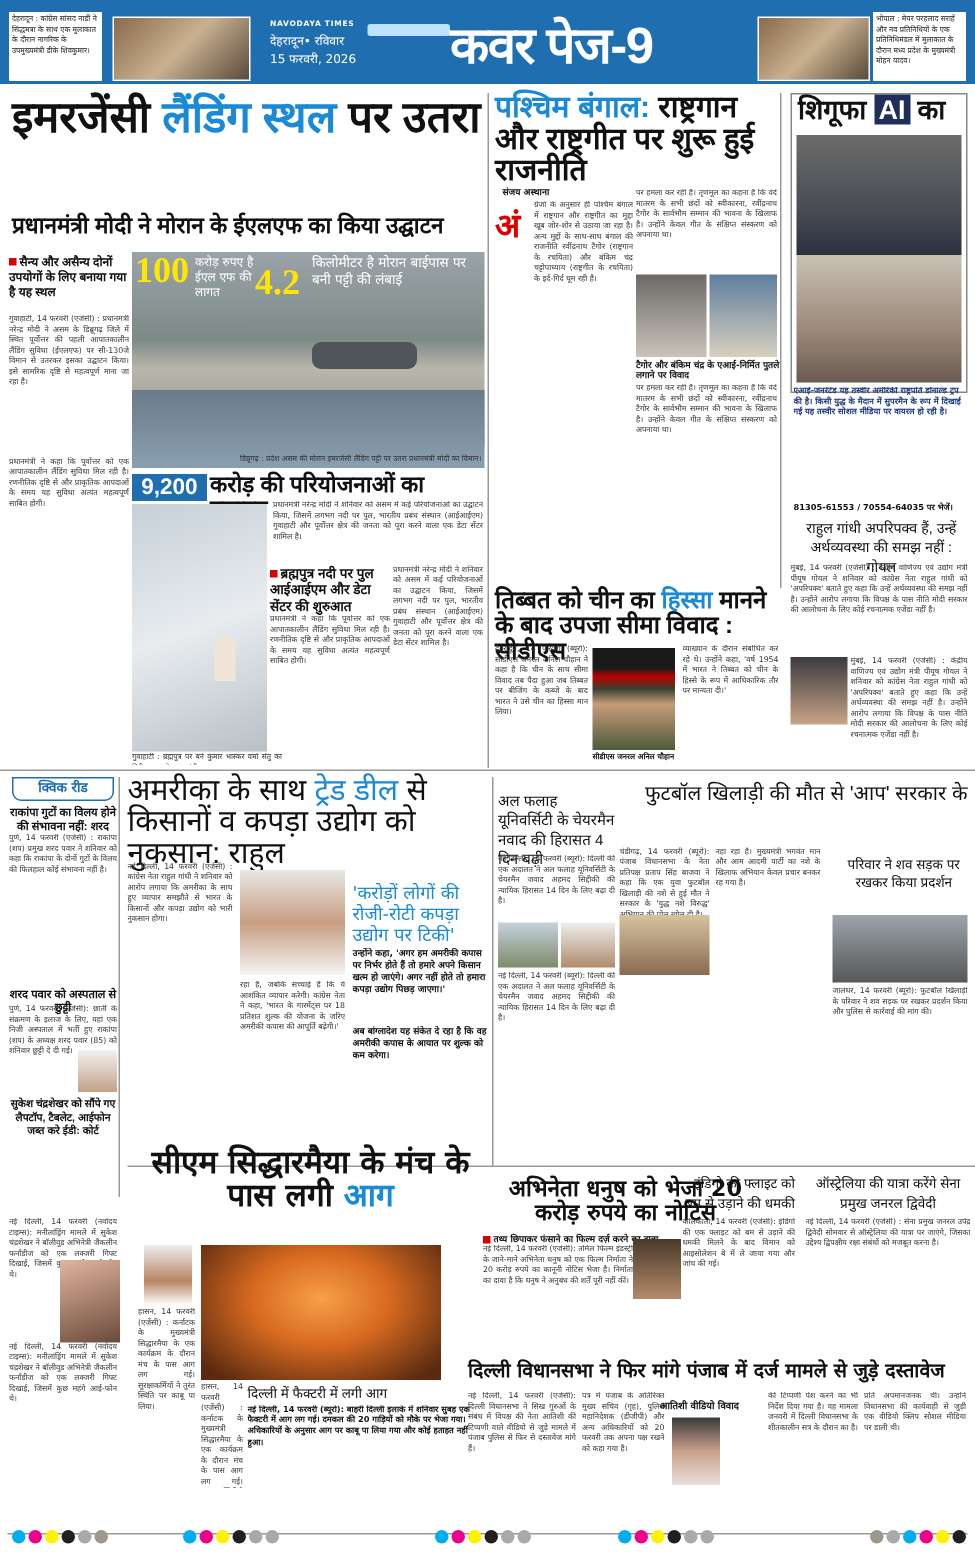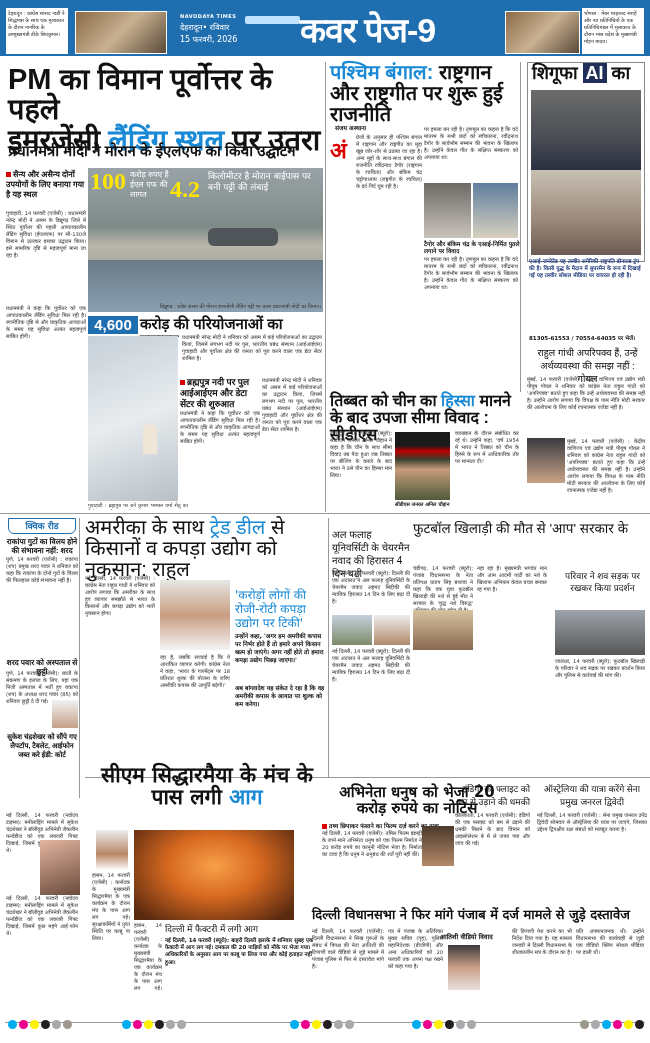--- a/index.html
+++ b/index.html
@@ -36,40 +36,39 @@
   <div class="brand">NAVODAYA TIMES</div>
   <div>देहरादून• रविवार</div>
   <div>15 फरवरी, 2026</div>
 </div>
 <div class="abs pill"></div>
 <div class="abs title">कवर पेज-9</div>
 <div class="abs mast-photo" style="left:505px;top:11px;width:75px;height:43px"></div>
 <div class="abs mast-right"><span>भोपाल : मेयर परहलाद सराहें और नव प्रतिनिधियों के एक प्रतिनिधिमंडल में मुलाकात के दौरान मध्य प्रदेश के मुख्यमंत्री मोहन यादव।</span></div>
 
 <div class="abs h1" style="left:8px;top:64px;width:315px;font-size:29px">
-  <div>PM का विमान पूर्वोत्तर के पहले</div>
   <div><span>इमरजेंसी</span> <span class="blue">लैंडिंग स्थल</span> <span>पर उतरा</span></div>
 </div>
 <div class="abs h1" style="left:8px;top:143px;width:315px;font-size:15px">प्रधानमंत्री मोदी ने मोरान के ईएलएफ का किया उद्घाटन</div>
 
 <div class="abs h1" style="left:6px;top:170px;width:80px;font-size:8px;line-height:10px"><span class="redbullet"></span><span>सैन्य और असैन्य दोनों उपयोगों के लिए बनाया गया है यह स्थल</span></div>
 <div class="abs body-text" style="left:6px;top:210px;width:80px;height:95px">गुवाहाटी, 14 फरवरी (एजेंसी) : प्रधानमंत्री नरेन्द्र मोदी ने असम के डिब्रूगढ़ जिले में स्थित पूर्वोत्तर की पहली आपातकालीन लैंडिंग सुविधा (ईएलएफ) पर सी-130जे विमान से उतरकर इसका उद्घाटन किया। इसे सामरिक दृष्टि से महत्वपूर्ण माना जा रहा है।</div>
 <div class="abs body-text" style="left:6px;top:305px;width:80px;height:200px">प्रधानमंत्री ने कहा कि पूर्वोत्तर को एक आपातकालीन लैंडिंग सुविधा मिल रही है। रणनीतिक दृष्टि से और प्राकृतिक आपदाओं के समय यह सुविधा अत्यंत महत्वपूर्ण साबित होगी।</div>
 
 <div class="abs photo" style="left:88px;top:168px;width:235px;height:130px;background:linear-gradient(180deg,#9aa3a8 0%,#7d8a86 45%,#b9b6ac 60%,#8e8c85 100%)">
   <div class="abs" style="left:120px;top:60px;width:70px;height:18px;background:#4f5558;border-radius:6px"></div>
 </div>
 <div class="abs stat" style="left:90px;top:168px;font-size:24px">100</div>
 <div class="abs stat-label" style="left:130px;top:170px;width:50px;font-size:8px;line-height:10px">करोड़ रुपए है ईएल एफ की लागत</div>
 <div class="abs stat" style="left:170px;top:176px;font-size:24px">4.2</div>
 <div class="abs stat-label" style="left:208px;top:171px;width:115px;font-size:9px;line-height:11px">किलोमीटर है मोरान बाईपास पर बनी पट्टी की लंबाई</div>
 <div class="abs photo" style="left:88px;top:260px;width:235px;height:52px;background:linear-gradient(180deg,#6a7a88,#8aa0b0)"></div>
 <div class="abs body-text" style="left:160px;top:303px;width:162px;height:14px;font-size:5px">डिब्रूगढ़ : प्रदेश असम की मोरान इमरजेंसी लैंडिंग पट्टी पर उतरा प्रधानमंत्री मोदी का विमान।</div>
 
-<div class="abs bigbox" style="left:88px;top:316px;width:50px;height:18px;font-size:15px;text-align:center;line-height:18px">4,600</div>
+<div class="abs bigbox" style="left:88px;top:316px;width:50px;height:18px;font-size:15px;text-align:center;line-height:18px">9,200</div>
 <div class="abs h1" style="left:140px;top:316px;width:185px;font-size:15px">करोड़ की परियोजनाओं का उद्घाटन</div>
 <div class="abs photo" style="left:88px;top:336px;width:90px;height:165px;background:linear-gradient(160deg,#c6d0d8,#e8ecef 50%,#b8c0c6)">
   <div class="abs" style="left:55px;top:88px;width:14px;height:30px;background:#f0e6d8;border-radius:6px 6px 0 0"></div>
 </div>
 <div class="abs body-text" style="left:182px;top:334px;width:140px;height:40px">प्रधानमंत्री नरेन्द्र मोदी ने शनिवार को असम में कई परियोजनाओं का उद्घाटन किया, जिसमें लगभग नदी पर पुल, भारतीय प्रबंध संस्थान (आईआईएम) गुवाहाटी और पूर्वोत्तर क्षेत्र की जनता को पूरा करने वाला एक डेटा सेंटर शामिल है।</div>
 <div class="abs h1" style="left:180px;top:377px;width:80px;font-size:9px;line-height:11px"><span class="redbullet"></span><span>ब्रह्मपुत्र नदी पर पुल आईआईएम और डेटा सेंटर की शुरुआत</span></div>
 <div class="abs body-text" style="left:262px;top:377px;width:60px;height:120px">प्रधानमंत्री नरेन्द्र मोदी ने शनिवार को असम में कई परियोजनाओं का उद्घाटन किया, जिसमें लगभग नदी पर पुल, भारतीय प्रबंध संस्थान (आईआईएम) गुवाहाटी और पूर्वोत्तर क्षेत्र की जनता को पूरा करने वाला एक डेटा सेंटर शामिल है।</div>
 <div class="abs body-text" style="left:180px;top:410px;width:80px;height:90px">प्रधानमंत्री ने कहा कि पूर्वोत्तर को एक आपातकालीन लैंडिंग सुविधा मिल रही है। रणनीतिक दृष्टि से और प्राकृतिक आपदाओं के समय यह सुविधा अत्यंत महत्वपूर्ण साबित होगी।</div>
 <div class="abs body-text" style="left:88px;top:502px;width:100px;height:8px;font-size:5px">गुवाहाटी : ब्रह्मपुत्र पर बने कुमार भास्कर वर्मा सेतु का निरीक्षण करते प्रधानमंत्री।</div>
 
@@ -137,21 +136,21 @@
 <div class="abs" style="left:235px;top:684px;width:90px;height:86px;font-size:6px;line-height:8px;font-weight:bold;overflow:hidden">अब बांग्लादेश यह संकेत दे रहा है कि वह अमरीकी कपास के आयात पर शुल्क को कम करेगा।</div>
 
 <div class="abs rule" style="left:328px;top:518px;width:1px;height:260px"></div>
 
 <div class="abs h1" style="left:332px;top:528px;width:78px;font-size:10px;line-height:13px;font-weight:normal">अल फलाह यूनिवर्सिटी के चेयरमैन नवाद की हिरासत 4 दिन बढ़ी</div>
 <div class="abs body-text" style="left:332px;top:570px;width:78px;height:45px">नई दिल्ली, 14 फरवरी (ब्यूरो): दिल्ली की एक अदालत ने अल फलाह यूनिवर्सिटी के चेयरमैन जवाद अहमद सिद्दीकी की न्यायिक हिरासत 14 दिन के लिए बढ़ा दी है।</div>
 <div class="abs photo" style="left:332px;top:615px;width:40px;height:30px;background:linear-gradient(180deg,#c5d2de,#7d8a6a)"></div>
 <div class="abs photo" style="left:374px;top:615px;width:36px;height:30px;background:linear-gradient(180deg,#eee,#b08a6a)"></div>
 <div class="abs body-text" style="left:332px;top:648px;width:78px;height:125px">नई दिल्ली, 14 फरवरी (ब्यूरो): दिल्ली की एक अदालत ने अल फलाह यूनिवर्सिटी के चेयरमैन जवाद अहमद सिद्दीकी की न्यायिक हिरासत 14 दिन के लिए बढ़ा दी है।</div>
 
-<div class="abs h1" style="left:413px;top:520px;width:232px;font-size:13.5px;line-height:17px;font-weight:normal;text-align:left">
+<div class="abs h1" style="left:413px;top:520px;width:232px;font-size:13.5px;line-height:17px;font-weight:normal;text-align:right">
   <div>फुटबॉल खिलाड़ी की मौत से 'आप' सरकार के</div>
 </div>
 <div class="abs body-text" style="left:413px;top:565px;width:60px;height:210px">चंडीगढ़, 14 फरवरी (ब्यूरो): पंजाब विधानसभा के नेता प्रतिपक्ष प्रताप सिंह बाजवा ने कहा कि एक युवा फुटबॉल खिलाड़ी की नशे से हुई मौत ने सरकार के 'युद्ध नशे विरुद्ध' अभियान की पोल खोल दी है।</div>
 <div class="abs photo" style="left:413px;top:610px;width:60px;height:40px;background:linear-gradient(180deg,#d6c3a0,#8a6a50)"></div>
 <div class="abs body-text" style="left:477px;top:565px;width:70px;height:210px">नहा रहा है। मुख्यमंत्री भगवंत मान और आम आदमी पार्टी का नशे के खिलाफ अभियान केवल प्रचार बनकर रह गया है।</div>
 <div class="abs h1" style="left:560px;top:570px;width:85px;font-size:9px;line-height:12px;font-weight:normal;text-align:center">परिवार ने शव सड़क पर रखकर किया प्रदर्शन</div>
 <div class="abs photo" style="left:555px;top:610px;width:90px;height:45px;background:linear-gradient(180deg,#9da4aa,#565656)"></div>
 <div class="abs body-text" style="left:555px;top:658px;width:90px;height:115px">जालंधर, 14 फरवरी (ब्यूरो): फुटबॉल खिलाड़ी के परिवार ने शव सड़क पर रखकर प्रदर्शन किया और पुलिस से कार्रवाई की मांग की।</div>
 
 <div class="abs rule" style="left:85px;top:777px;width:565px;height:1px"></div>

